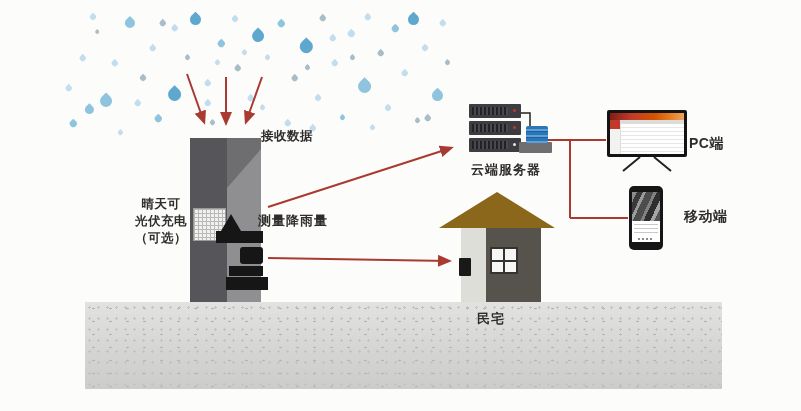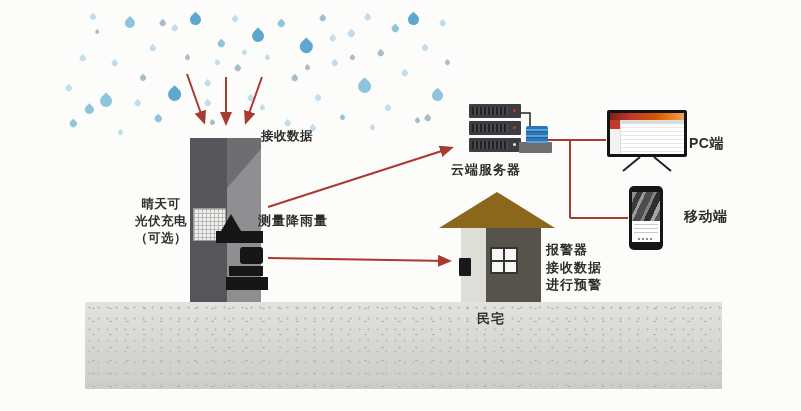--- a/index.html
+++ b/index.html
@@ -233,25 +233,20 @@
   <div class="lbl lbl-sm center" style="left:133px;top:196px;width:56px;line-height:17px;white-space:normal;">
     <span>晴天可</span><br>
     <span>光伏充电</span><br>
     <span>（可选）</span>
   </div>
 
   <div class="lbl lbl-md" style="left:258px;top:212px;">测量降雨量</div>
 
 
 
-  <div class="lbl lbl-md center" style="left:440px;top:161px;width:92px;">云端服务器</div>
-
-  <div class="lbl lbl-md" style="left:546px;top:241px;line-height:17.5px;white-space:normal;width:78px;">
-    <span>报警器</span><br>
-    <span>接收数据</span><br>
-    <span>进行预警</span>
-  </div>
+  <div class="lbl lbl-md center" style="left:460px;top:161px;width:92px;">云端服务器</div>
+
 
   <div class="lbl lbl-md" style="left:477px;top:310px;">民宅</div>
   <div class="lbl lbl-lg" style="left:689px;top:135px;">PC端</div>
   <div class="lbl lbl-lg" style="left:684px;top:208px;">移动端</div>
 
 </div>
 
 </body></html>

